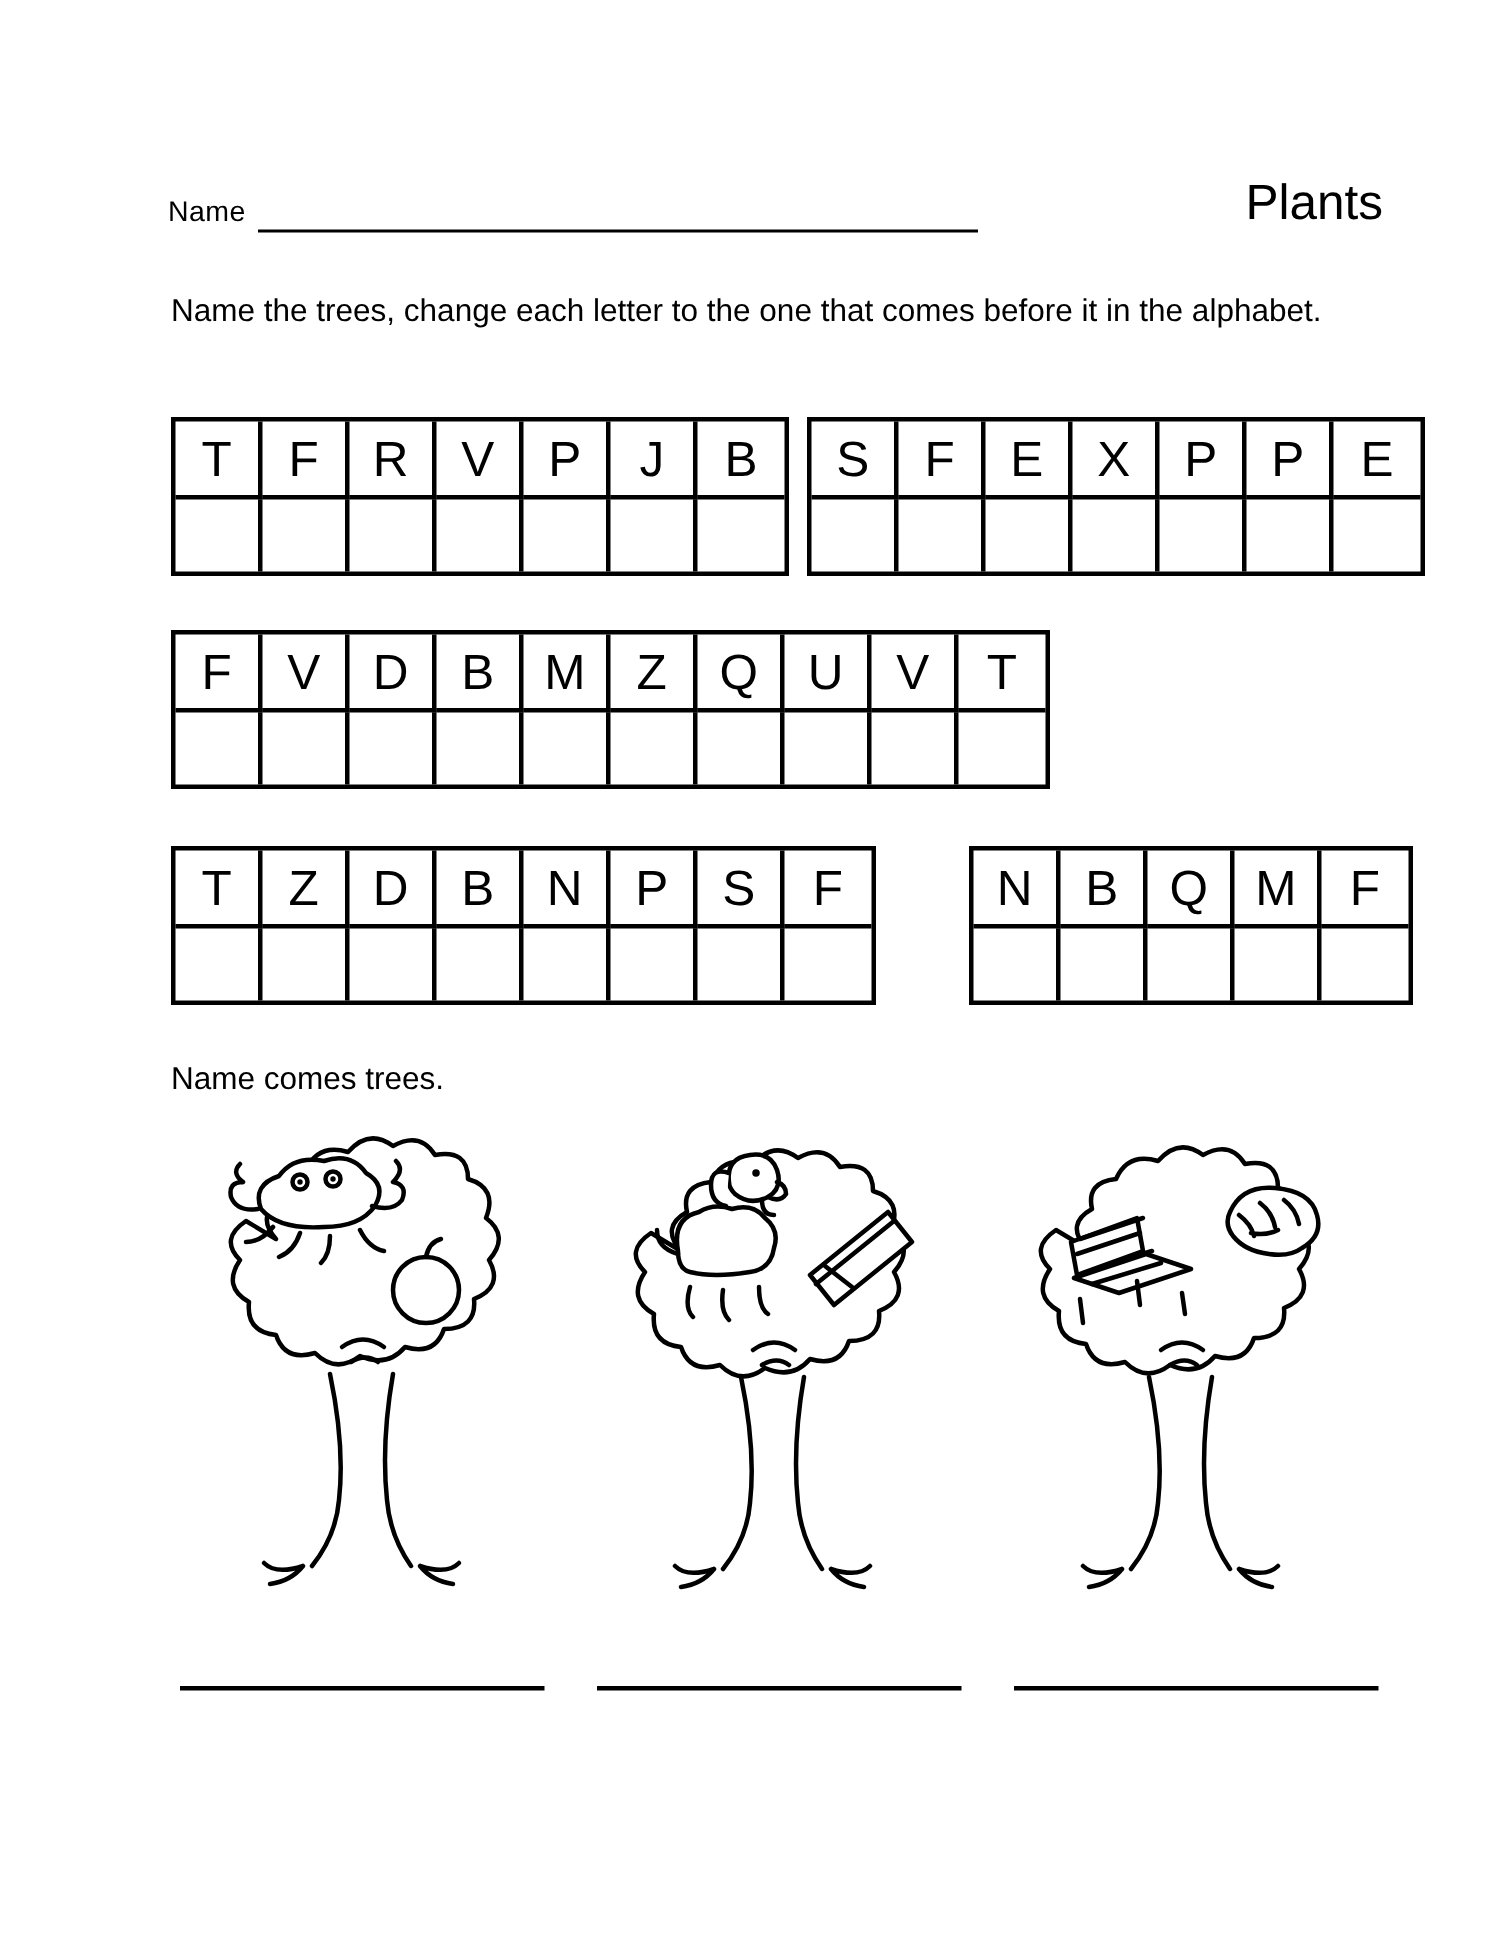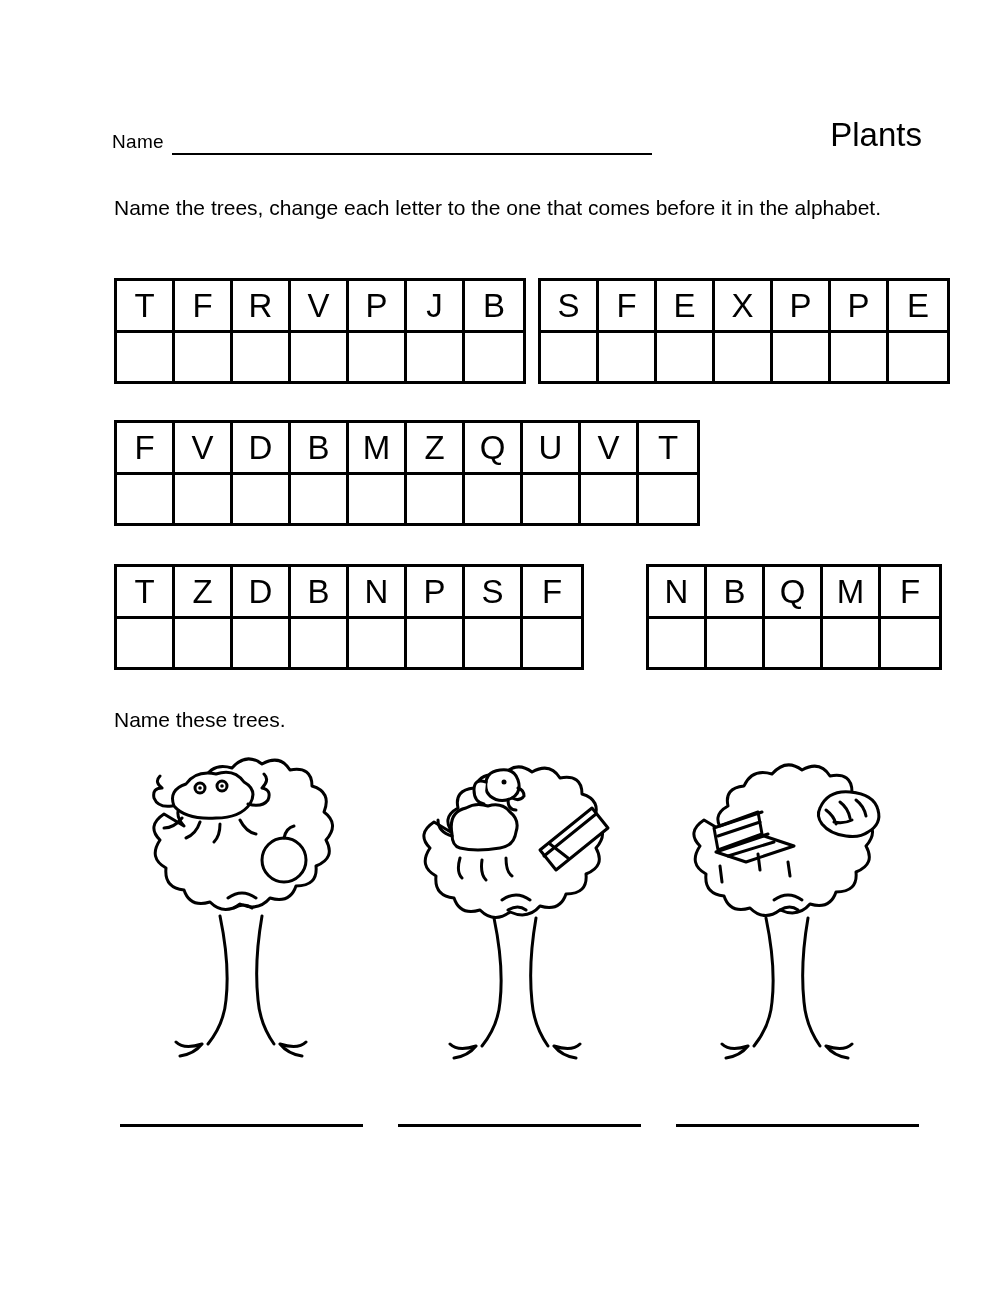--- a/index.html
+++ b/index.html
@@ -285,21 +285,21 @@
     </div>
     <div class="row bottom">
       <div class="cell"></div>
       <div class="cell"></div>
       <div class="cell"></div>
       <div class="cell"></div>
       <div class="cell"></div>
     </div>
   </div>
 
-  <div class="subinstruction">Name these trees.</div>
+  <div class="subinstruction">Name comes trees.</div>
 
   <div class="trees">
 
     <div class="tree-fig" id="tree-1">
       <svg viewBox="0 0 250 330" width="250" height="330">
         <g fill="none" stroke="#000" stroke-width="3" stroke-linejoin="round" stroke-linecap="round">
 
           <path fill="#fff" d="M68 78 q-14 -16 4 -26 q-4 -18 16 -20 q8 -18 28 -12 q14 -16 30 -4 q18 -10 28 6 q22 -4 22 16 q20 6 12 26 q16 12 2 28 q10 18 -10 26 q2 20 -20 20 q-6 18 -26 12 q-12 14 -30 6 q-16 12 -30 -2 q-20 6 -26 -12 q-20 -2 -18 -22 q-18 -10 -6 -28 q-14 -14 4 -26 z"></path>
 
           <path d="M104 168 q10 48 6 84 q-2 24 -18 44 M146 168 q-8 46 -4 84 q2 24 16 44"></path>

